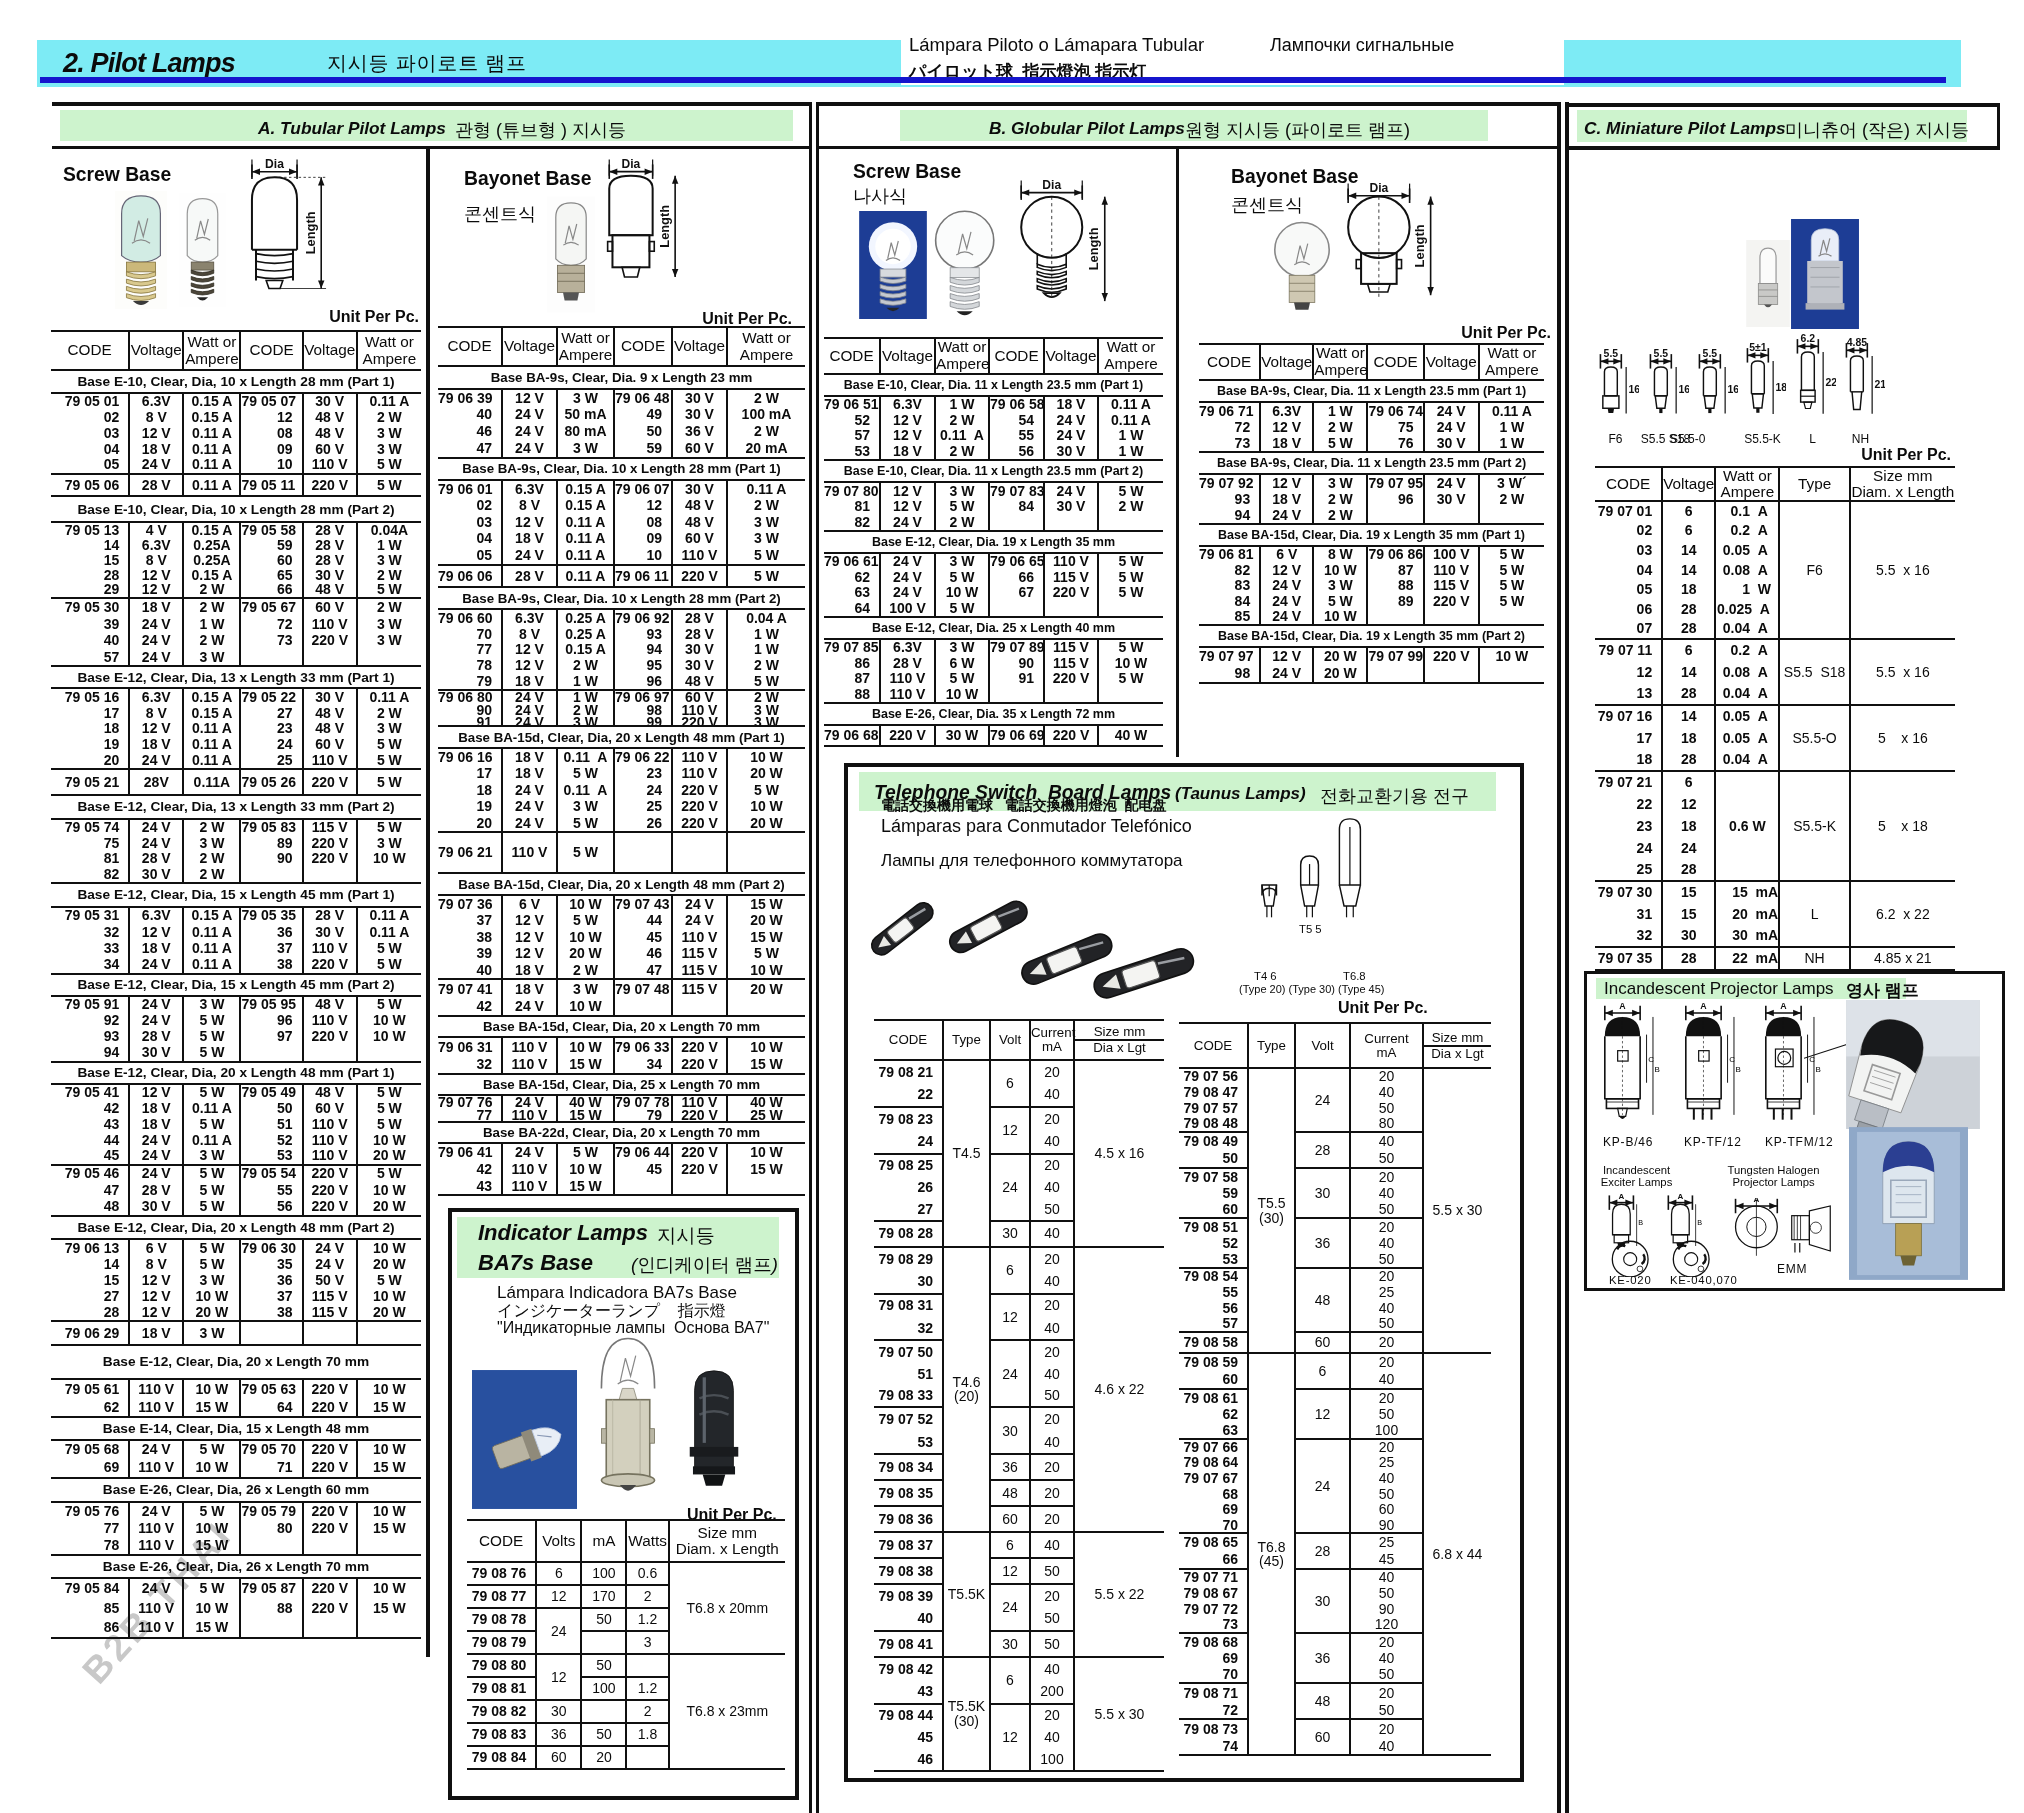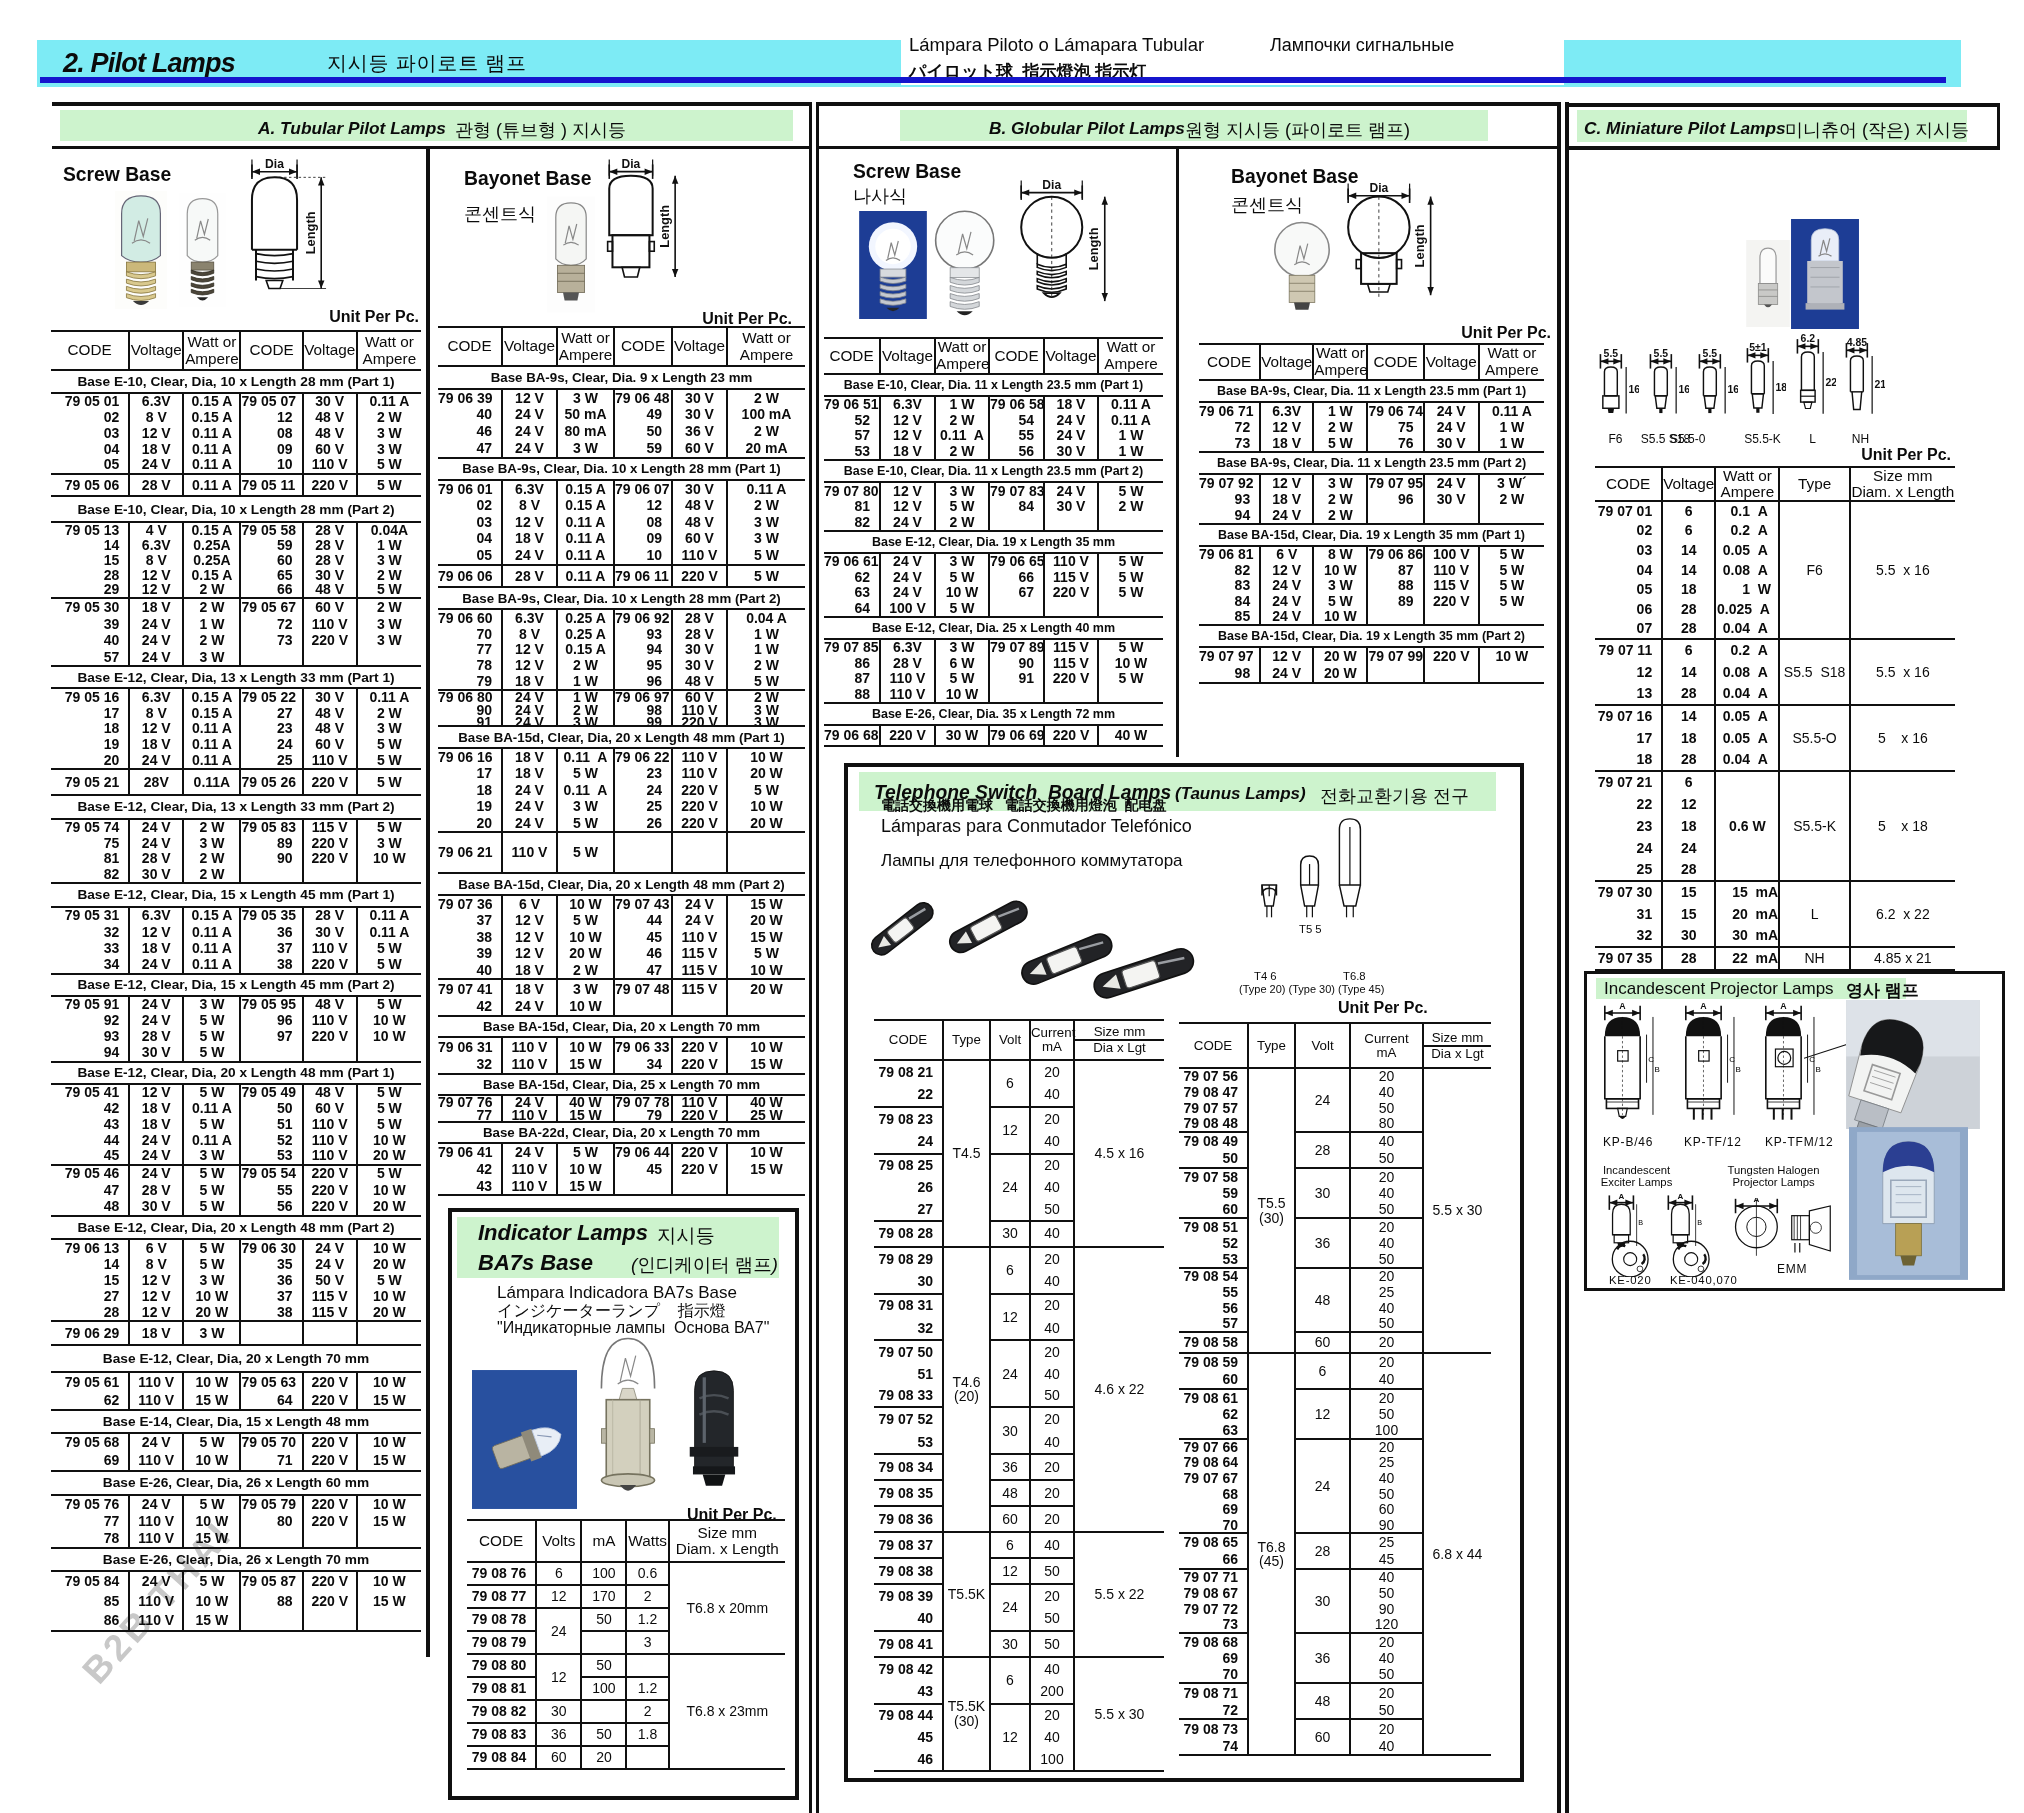--- a/index.html
+++ b/index.html
@@ -692,21 +692,21 @@
               <td class="code">79 06 29</td>
               <td class="bl mid">18 V</td>
               <td class="bl mid">3 W</td>
               <td class="bl code"></td>
               <td class="bl mid"></td>
               <td class="bl mid"></td>
             </tr>
           </tbody>
         </table>
       </div>
-      <div class="seg band" style="height:27px;font-size:13.7px">Base E-12, Clear, Dia, 20 x Length 70 mm</div>
+      <div class="seg band" style="height:34px;font-size:13.7px">Base E-12, Clear, Dia, 20 x Length 70 mm</div>
       <div class="seg" style="height:38px">
         <table>
           <colgroup>
             <col style="width:78px">
             <col style="width:54px">
             <col style="width:57px">
             <col style="width:62px">
             <col style="width:54px">
             <col style="width:64px">
           </colgroup>

